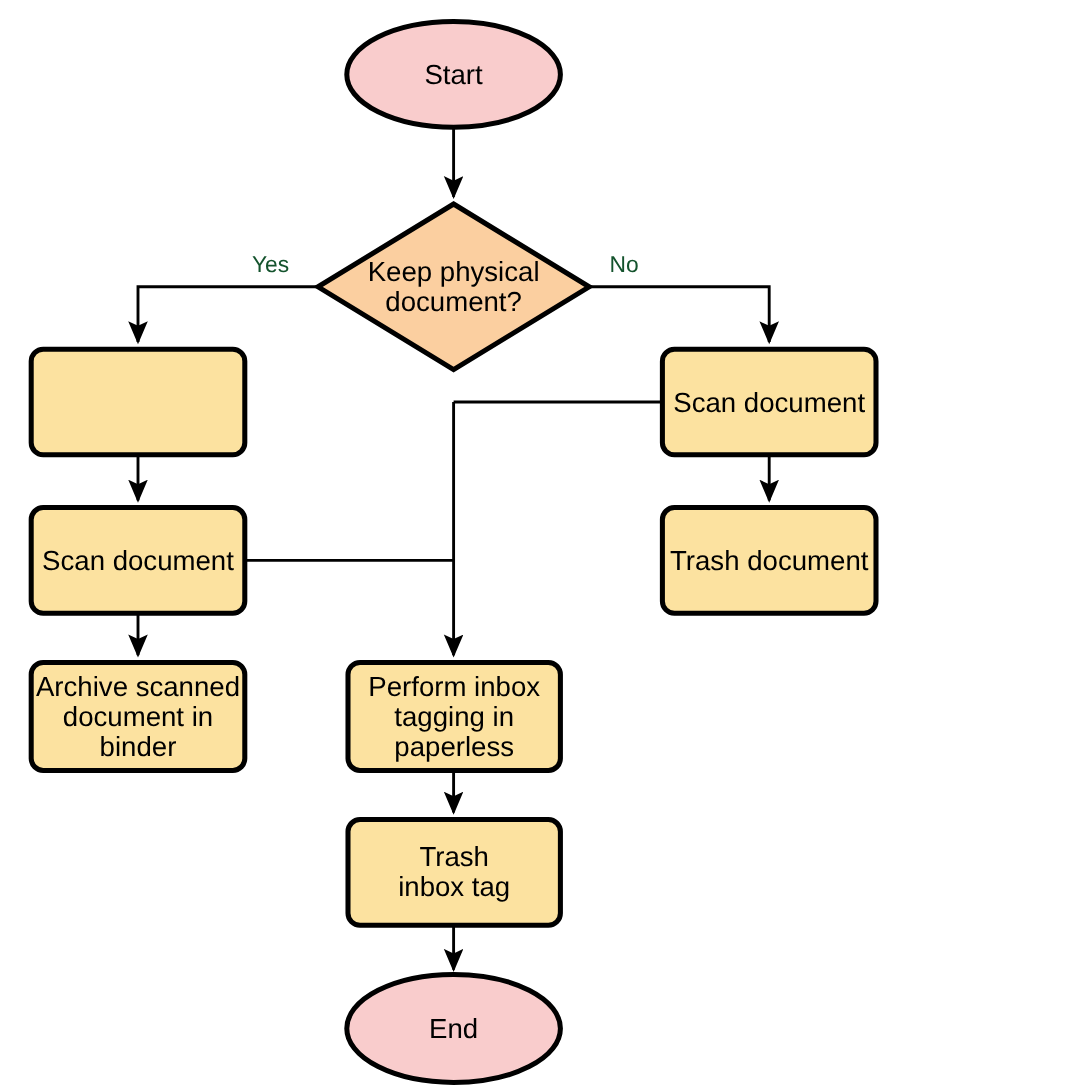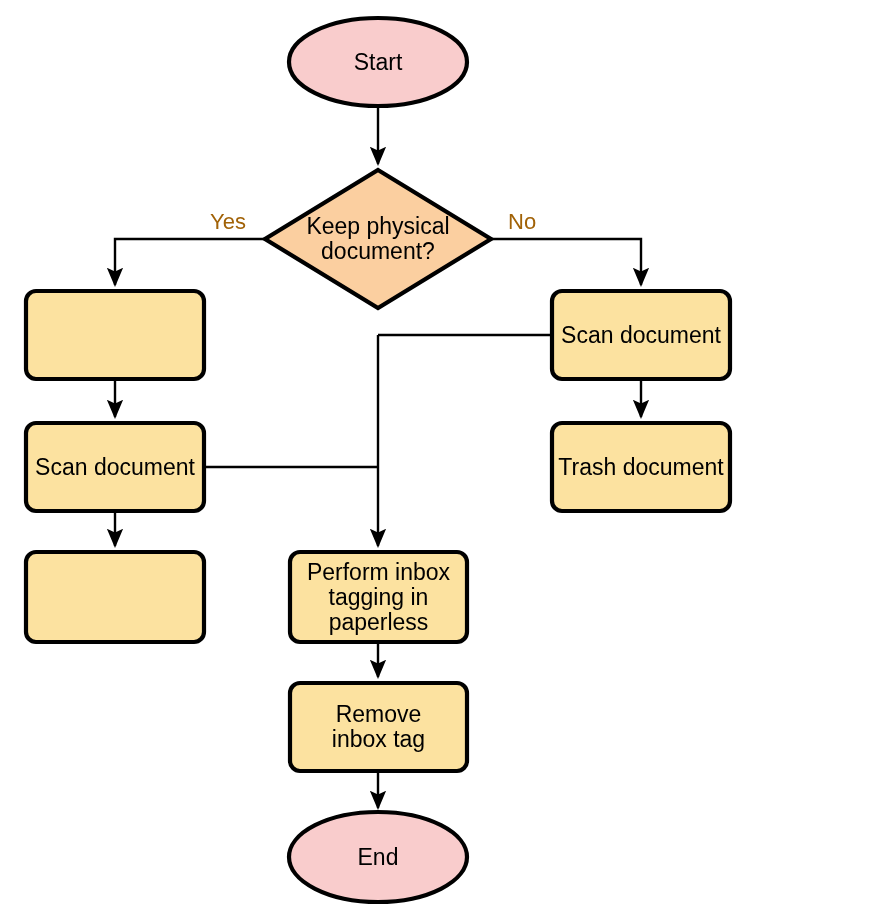--- a/index.html
+++ b/index.html
@@ -34,23 +34,23 @@
     text-align: center;
     color: #000000;
     font-family: "Liberation Sans", sans-serif;
     font-size: 23px;
     line-height: 25px;
     white-space: pre-line;
     pointer-events: none;
   }
   .edge-label {
     position: absolute;
-    color: #a16207;
+    color: #14532d;
     font-family: "Liberation Sans", sans-serif;
-    font-size: 22px;
+    font-size: 19px;
     line-height: 22px;
     white-space: nowrap;
   }
   .note-text {
     position: absolute;
     color: #000000;
     font-family: "Liberation Sans", sans-serif;
     font-style: italic;
     font-size: 19px;
     line-height: 26px;
@@ -119,30 +119,33 @@
   </svg>
 
   <div class="node-label" style="left:289px; top:18px; width:178px; height:88px;">Start</div>
 
   <div class="node-label" style="left:278px; top:204px; width:200px; height:70px;">Keep physical
 document?</div>
 
 
   <div class="node-label" style="left:26px; top:423px; width:178px; height:88px;">Scan document</div>
 
+  <div class="node-label" style="left:26px; top:552px; width:178px; height:90px;">Archive scanned
+document in
+binder</div>
 
   <div class="node-label" style="left:552px; top:291px; width:178px; height:88px;">Scan document</div>
 
   <div class="node-label" style="left:552px; top:423px; width:178px; height:88px;">Trash document</div>
 
   <div class="node-label" style="left:290px; top:552px; width:177px; height:90px;">Perform inbox
 tagging in
 paperless</div>
 
-  <div class="node-label" style="left:290px; top:683px; width:177px; height:88px;">Remove
+  <div class="node-label" style="left:290px; top:683px; width:177px; height:88px;">Trash
 inbox tag</div>
 
   <div class="node-label" style="left:289px; top:812px; width:178px; height:90px;text-align:center;">End</div>
 
   <div class="edge-label" style="left:210px; top:211px;">Yes</div>
 
   <div class="edge-label" style="left:508px; top:211px;">No</div>
 
 
 </div>

